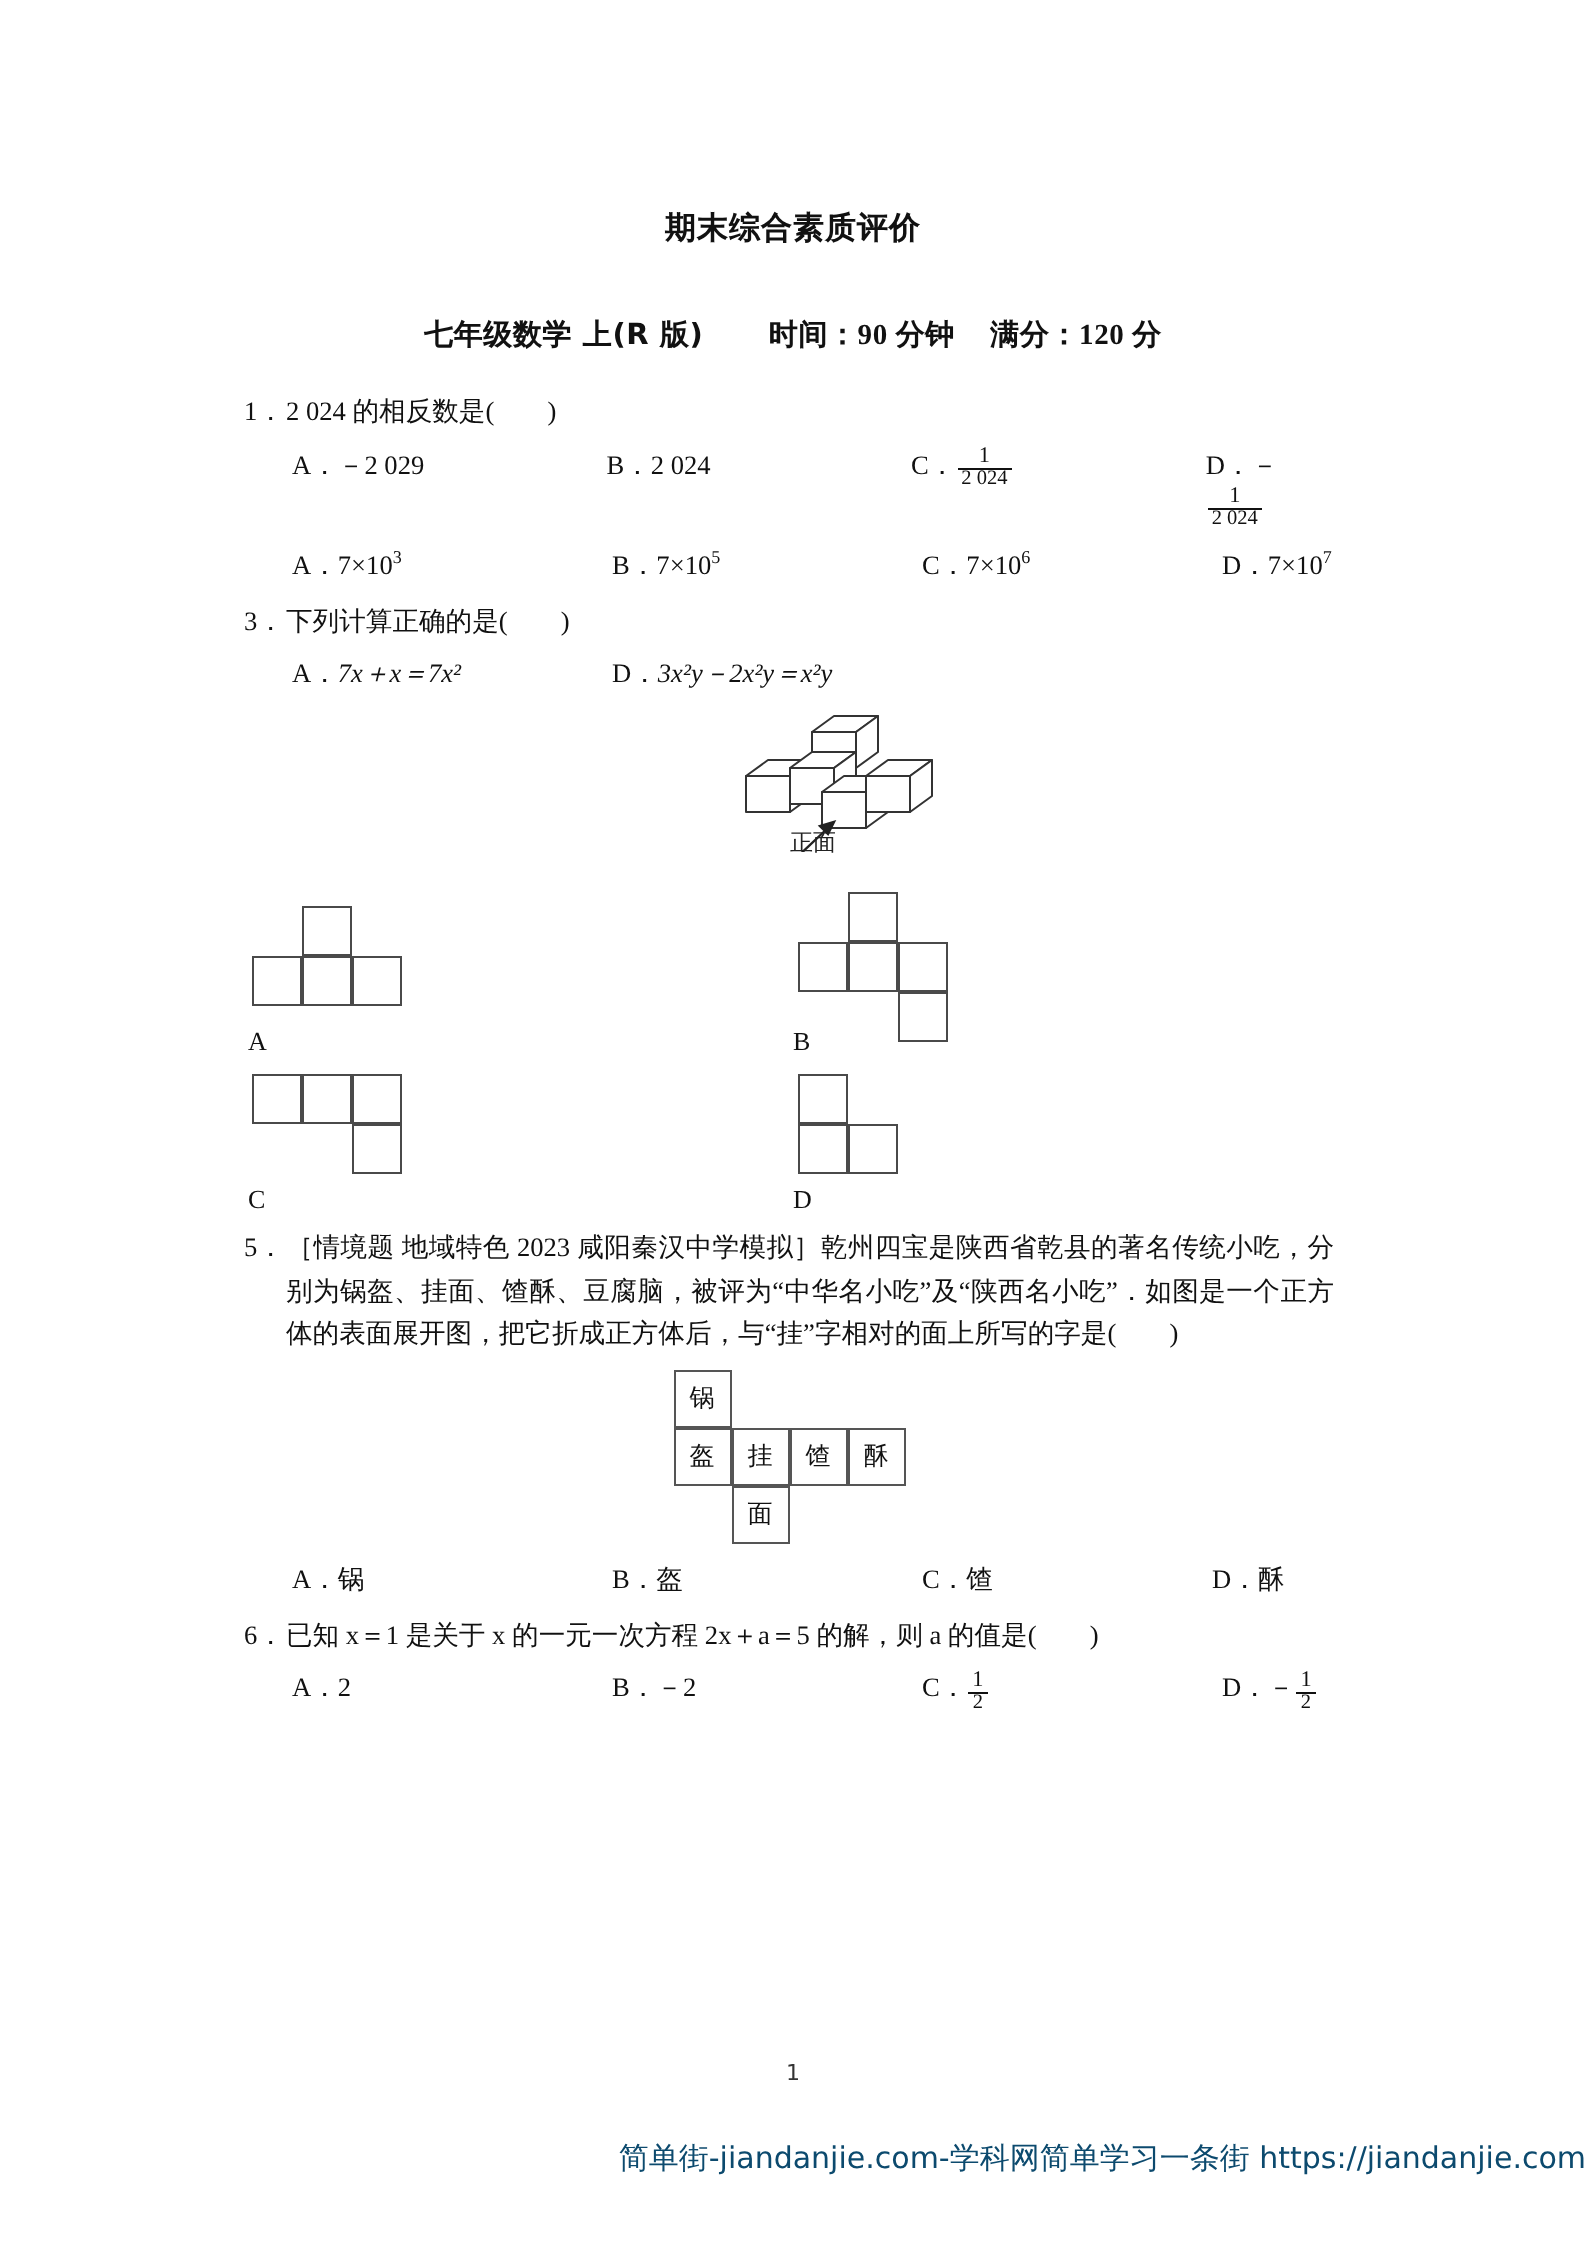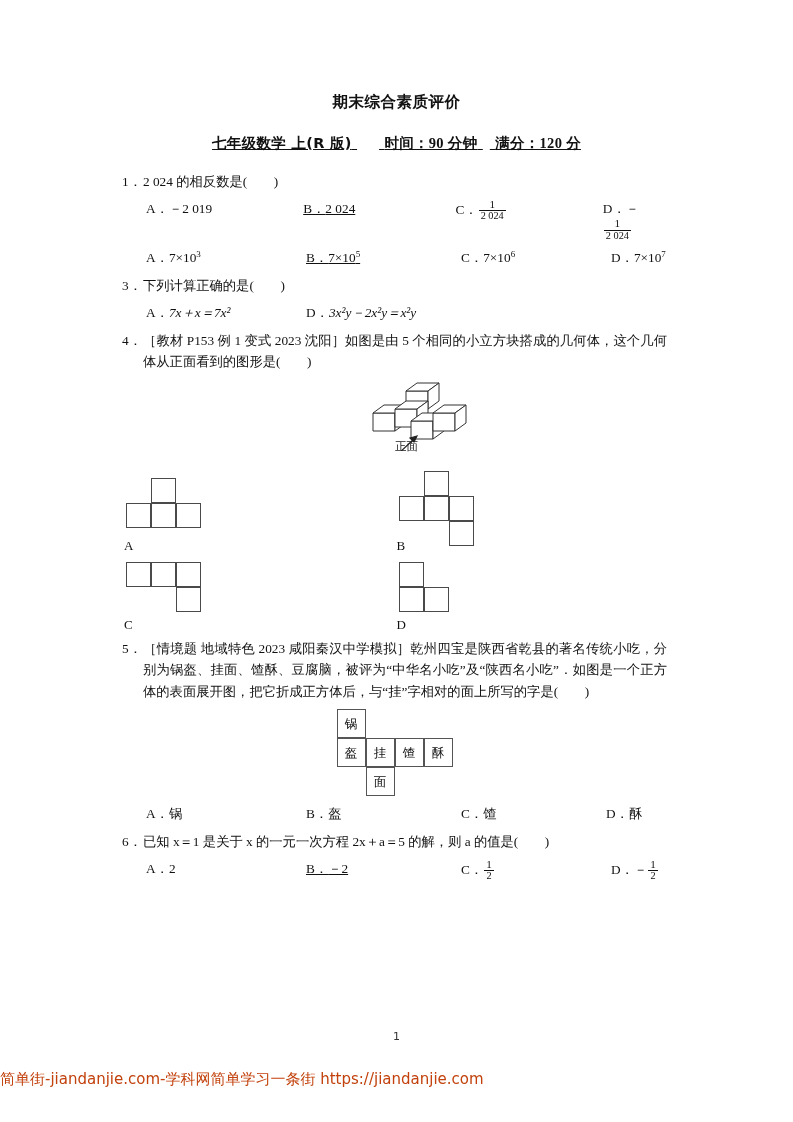--- a/index.html
+++ b/index.html
@@ -24,33 +24,32 @@
     height: 1122px;
     padding: 0;
   }
 
   
   .doc-title {
     text-align: center;
     font-size: 15.5px;
     font-weight: bold;
     letter-spacing: .5px;
-    margin: 4px;
+    margin: 16px;
     padding-top: 88px;
     font-family: "DejaVu Sans", "Liberation Sans", sans-serif;
   }
   .doc-subtitle {
     text-align: center;
     font-size: 14.5px;
     font-weight: bold;
     margin: 0;
     padding-top: 17px;
     font-family: "DejaVu Sans", "Liberation Sans", sans-serif;
     letter-spacing: .3px;
-    text-decoration: underline;
   }
   .doc-subtitle .norm {
     font-family: "Liberation Serif", "DejaVu Serif", serif;
     font-weight: bold;
   }
 
   
   .content {
     margin: 0 auto;
     width: 573px;
@@ -88,21 +87,21 @@
   }
 
   .opts {
     display: flex;
     padding-left: 24px;
     margin-bottom: 6px;
     line-height: 1.5;
   }
   .opts .opt { }
   .opts.four-eq .opt:nth-child(1) { width: 160px; }
-  .opts.four-eq .opt:nth-child(2) { width: 155px; text-decoration: underline; }
+  .opts.four-eq .opt:nth-child(2) { width: 155px; }
   .opts.four-eq .opt:nth-child(3) { width: 150px; }
   .opts.four-eq .opt:nth-child(4) { width: auto; }
 
   .opts.q3 .opt:nth-child(1) { width: 160px; }
   .opts.q3 .opt:nth-child(2) { width: 148px; }
   .opts.q3 .opt:nth-child(3) { width: 128px; }
 
   .opts.tight .opt:nth-child(1) { width: 160px; }
   .opts.tight .opt:nth-child(2) { width: 155px; }
   .opts.tight .opt:nth-child(3) { width: 145px; }
@@ -191,23 +190,23 @@
     top: 1030px;
     text-align: center;
     font-size: 11px;
     font-family: "DejaVu Sans", "Liberation Sans", sans-serif;
     color: #333;
   }
   .watermark {
     position: absolute;
     left: 0; right: 0;
     top: 1070px;
-    text-align: left;
+    text-align: right;
     font-size: 15px;
-    color: #c2410c;
+    color: #0c4a6e;
     font-family: "DejaVu Sans", "Liberation Sans", sans-serif;
   }
 </style>
 </head>
 <body>
 
 <div class="page">
 
   <h1 class="doc-title">期末综合素质评价</h1>
 
@@ -221,21 +220,21 @@
 
   <div class="content">
 
 
     <div class="q">
       <div class="q-stem">
         <span class="num">1．</span><span>2 024 的相反数是(　　)</span>
       </div>
       <div class="opts four-eq">
         <div class="opt">
-          <span>A．</span><span>－2 019</span>
+          <span>A．</span><span>－2 029</span>
         </div>
         <div class="opt">
           <span>B．</span><span>2 024</span>
         </div>
         <div class="opt">
           <span>C．</span><span class="frac"><span class="n">1</span><span class="d">2 024</span></span>
         </div>
         <div class="opt">
           <span>D．</span><span>－</span><span class="frac"><span class="n">1</span><span class="d">2 024</span></span>
         </div>
@@ -267,23 +266,20 @@
         <div class="opt">
           <span>A．</span><span class="v" style="font-style:italic">7x＋x＝7x²</span>
         </div>
         <div class="opt">
           <span>D．</span><span class="v" style="font-style:italic">3x²y－2x²y＝x²y</span>
         </div>
       </div>
     </div>
 
     <div class="q">
-      <div class="q-stem">
-        <span class="num">4．</span><span>［教材 P153 例 1 变式 2023 沈阳］如图是由 5 个相同的小立方块搭成的几何体，这个几何体从正面看到的图形是(　　)</span>
-      </div>
 
       <div class="fig-iso">
         <div class="holder">
           <svg width="110" height="72" viewBox="0 0 110 72">
             <g fill="#ffffff" stroke="#333333" stroke-width="1" stroke-linejoin="round">
 
               <polygon points="8,34 30,34 30,52 8,52"></polygon>
               <polygon points="8,34 19,26 41,26 30,34"></polygon>
               <polygon points="30,34 41,26 41,44 30,52"></polygon>
 

